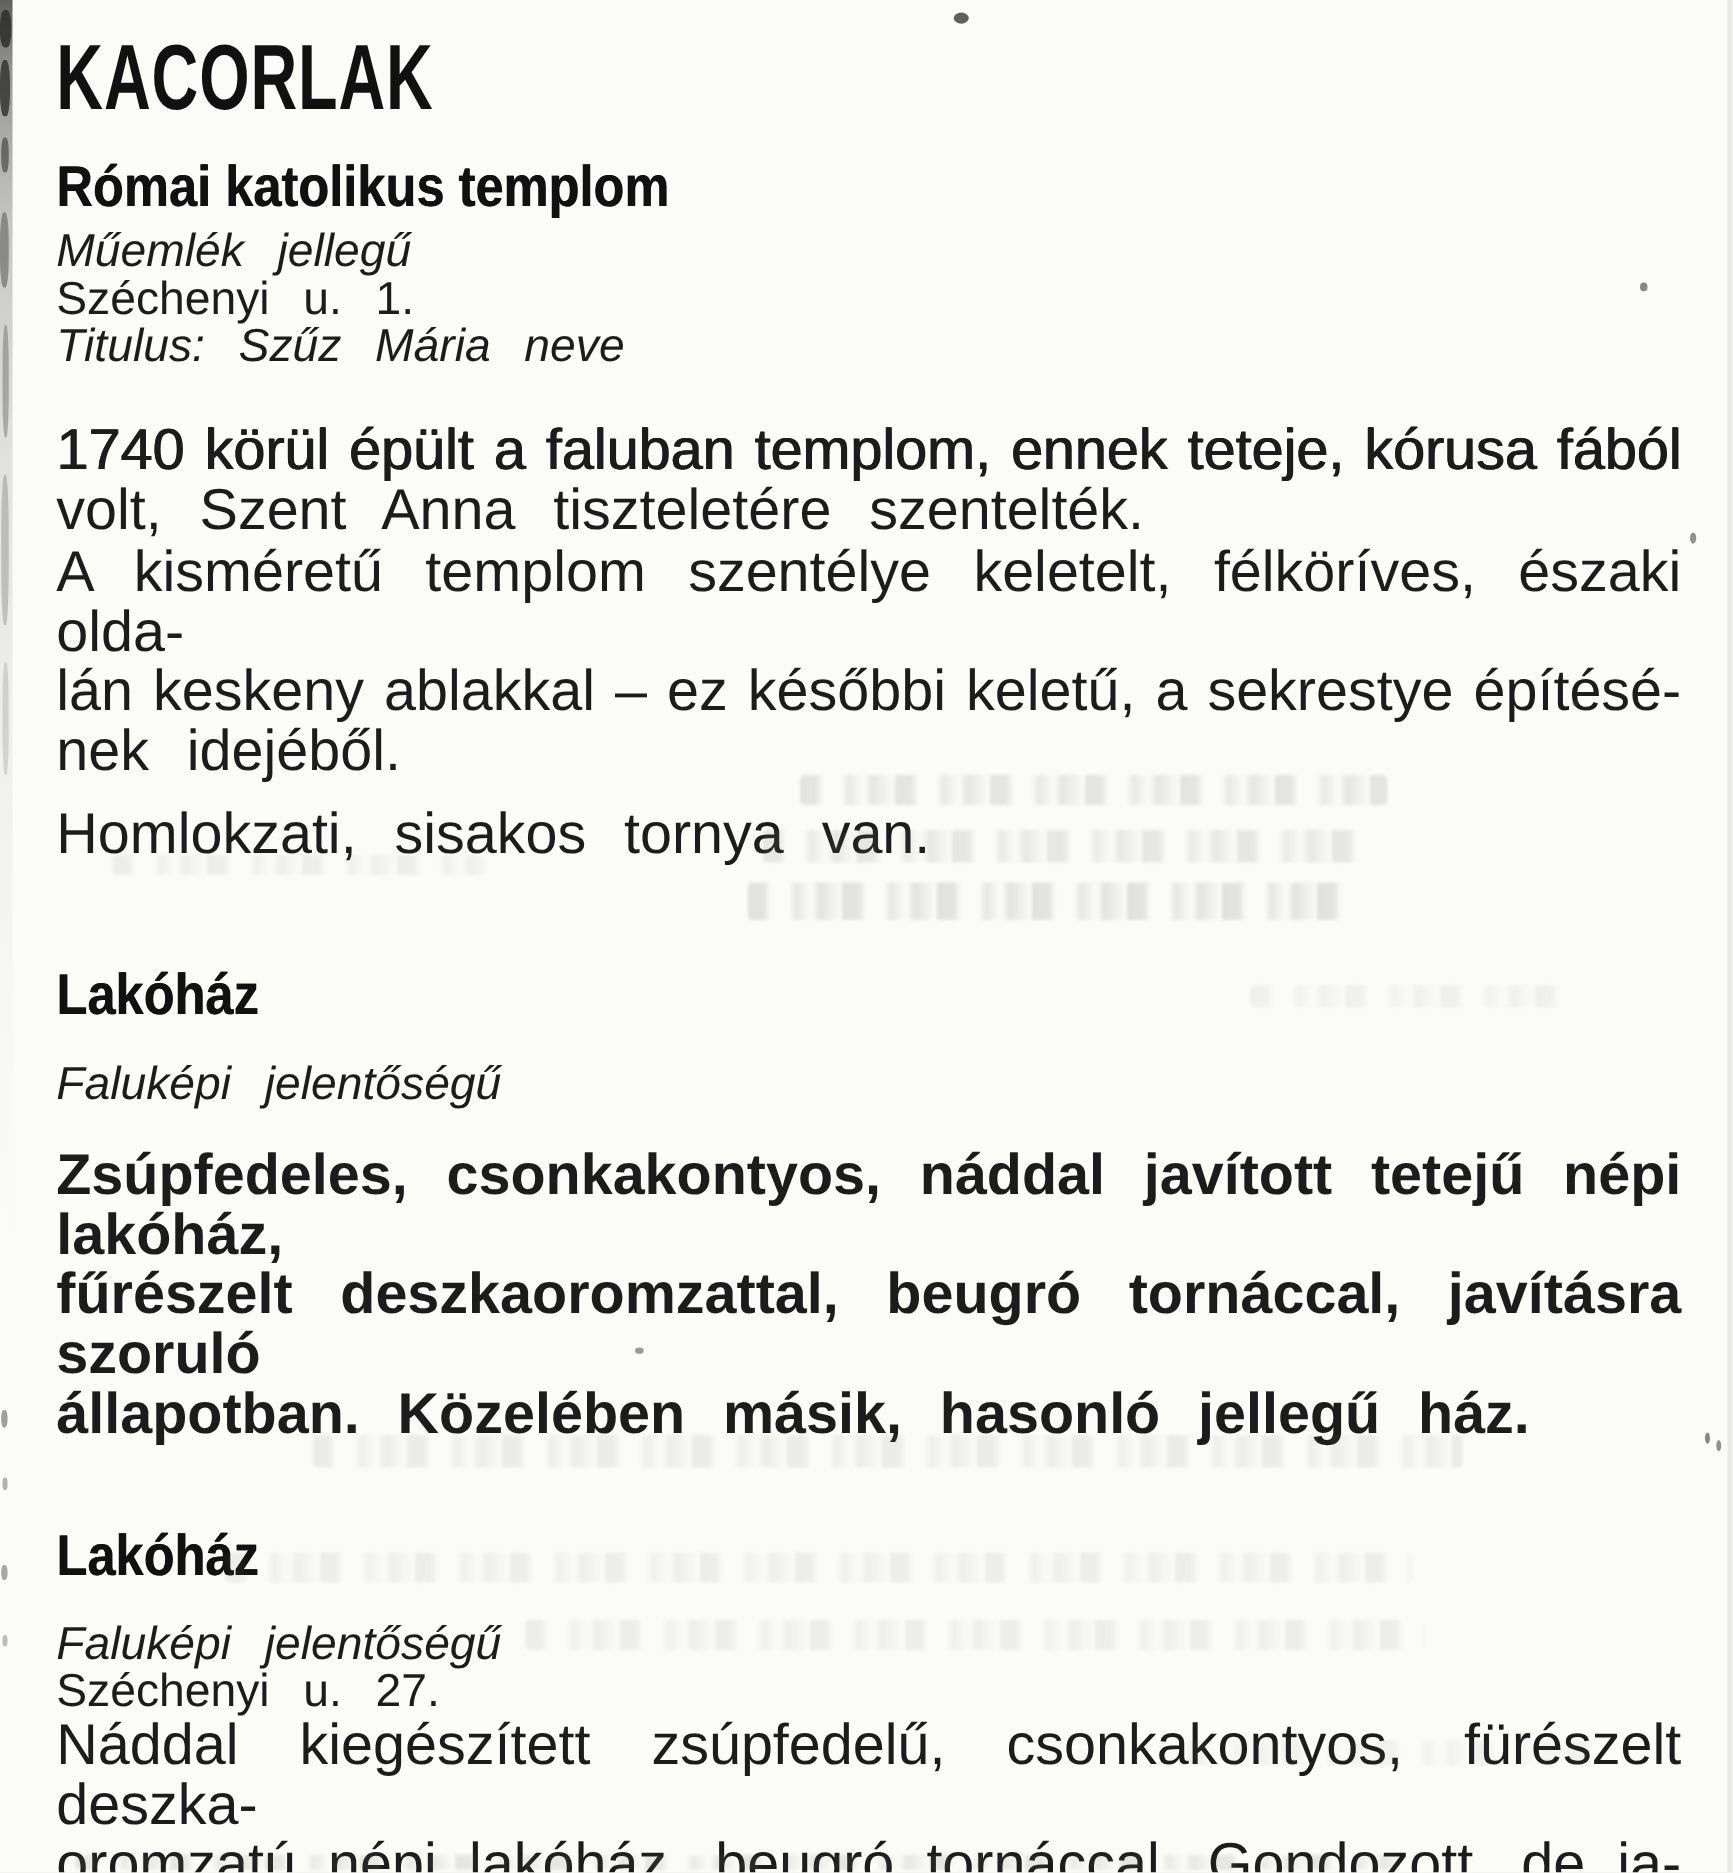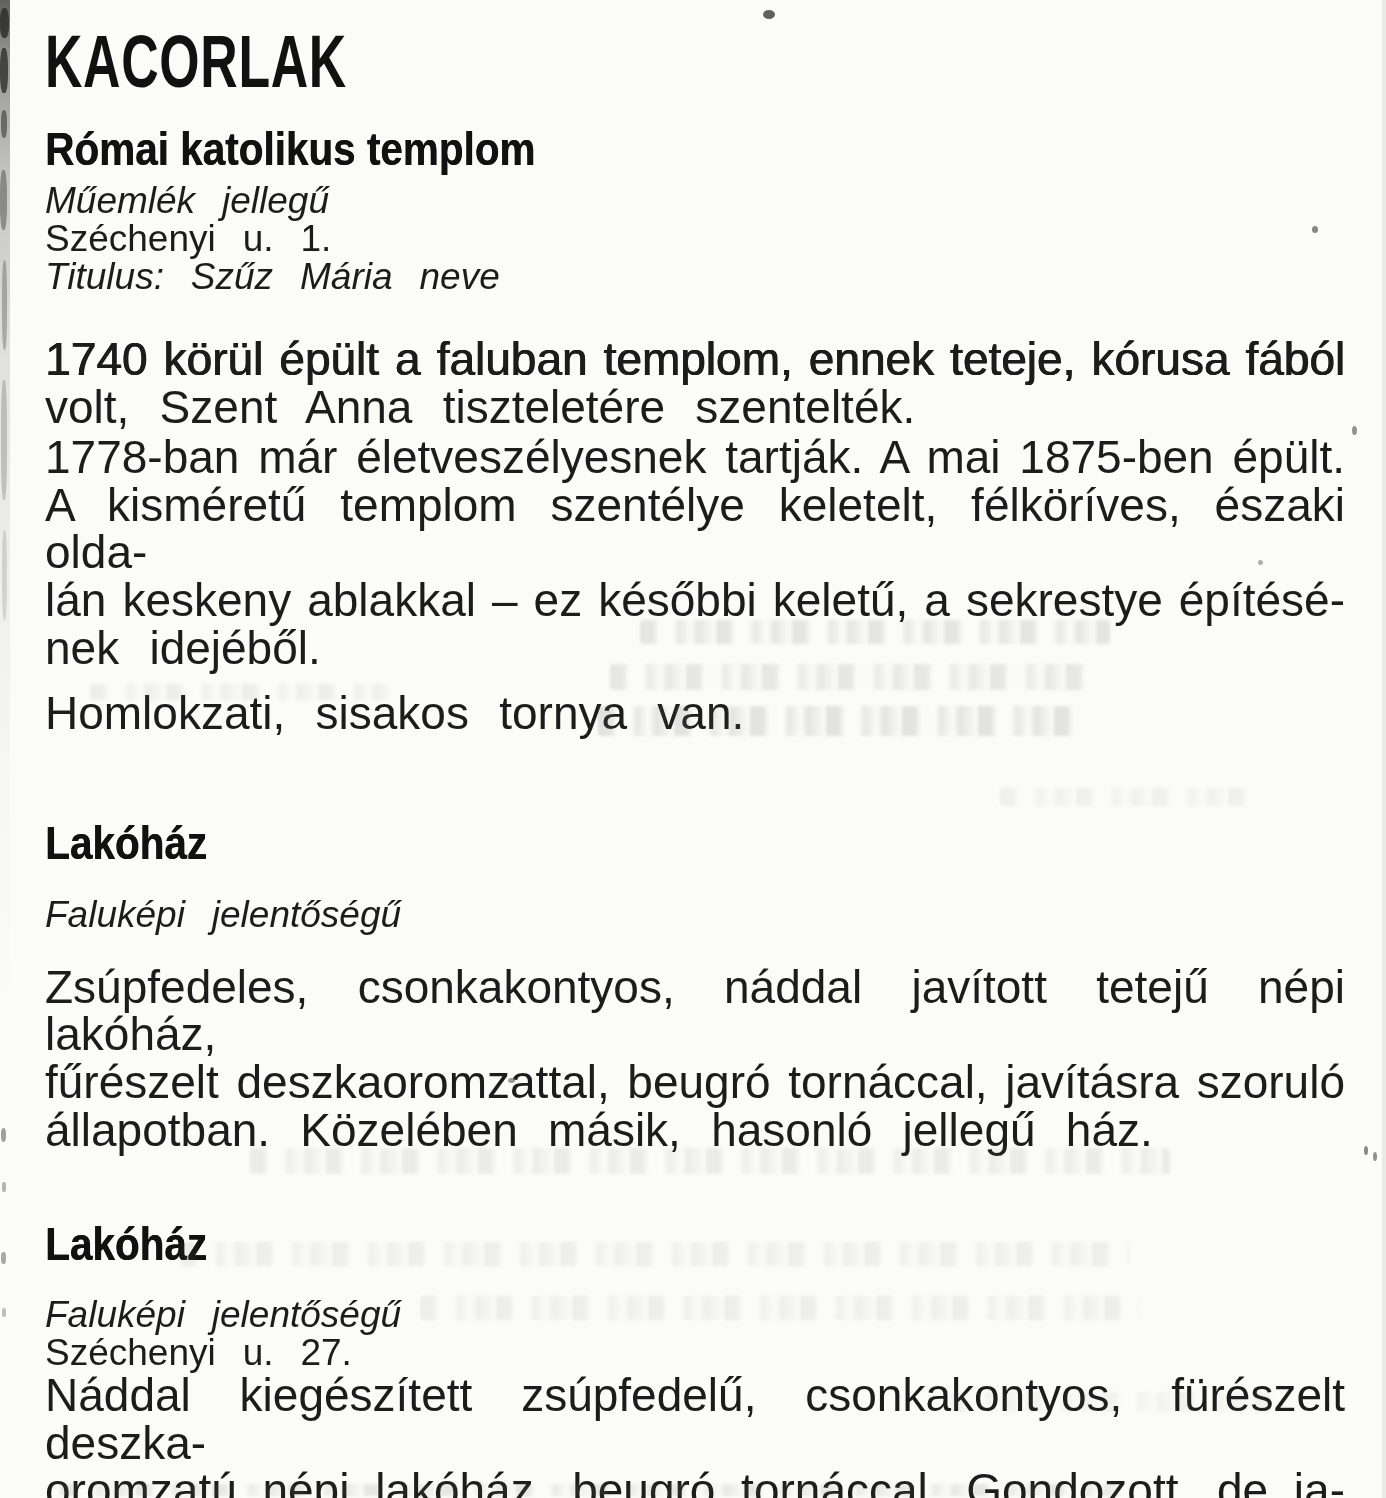--- a/index.html
+++ b/index.html
@@ -58,21 +58,21 @@
     font-size: 37px;
     line-height: 38px;
     word-spacing: 0.45em;
     white-space: nowrap;
   }
   .meta.italic { font-style: italic; }
   .para { width: 1300px; }
   .p-first { margin-top: 40px; }
   .p-cont  { margin-top: 3px; }
   .p-cont2 { margin-top: 18px; }
-  .p-house { margin-top: 30px; }
+  .p-house { margin-top: 30px; font-weight: bold; }
   .p-house2 { }
   .line {
     font-size: 46px;
     line-height: 47.6px;
     text-align: justify;
     text-align-last: justify;
     word-spacing: 0.05em;
   }
   .line.last {
     text-align: right;
@@ -120,21 +120,20 @@
       <div class="meta-group">
         <p class="meta italic">Műemlék jellegű</p>
         <p class="meta">Széchenyi u. 1.</p>
         <p class="meta italic">Titulus: Szűz Mária neve</p>
       </div>
       <div class="para p-first">
         <div class="line heavy">1740 körül épült a faluban templom, ennek teteje, kórusa fából</div>
         <div class="line last">volt, Szent Anna tiszteletére szentelték.</div>
       </div>
       <div class="para p-cont">
-        <div class="line">1778-ban már életveszélyesnek tartják. A mai 1875-ben épült.</div>
         <div class="line">A kisméretű templom szentélye keletelt, félköríves, északi olda-</div>
         <div class="line">lán keskeny ablakkal – ez későbbi keletű, a sekrestye építésé-</div>
         <div class="line last">nek idejéből.</div>
       </div>
       <div class="para p-cont2">
         <div class="line last">Homlokzati, sisakos tornya van.</div>
       </div>
     </section>
 
     <section>

